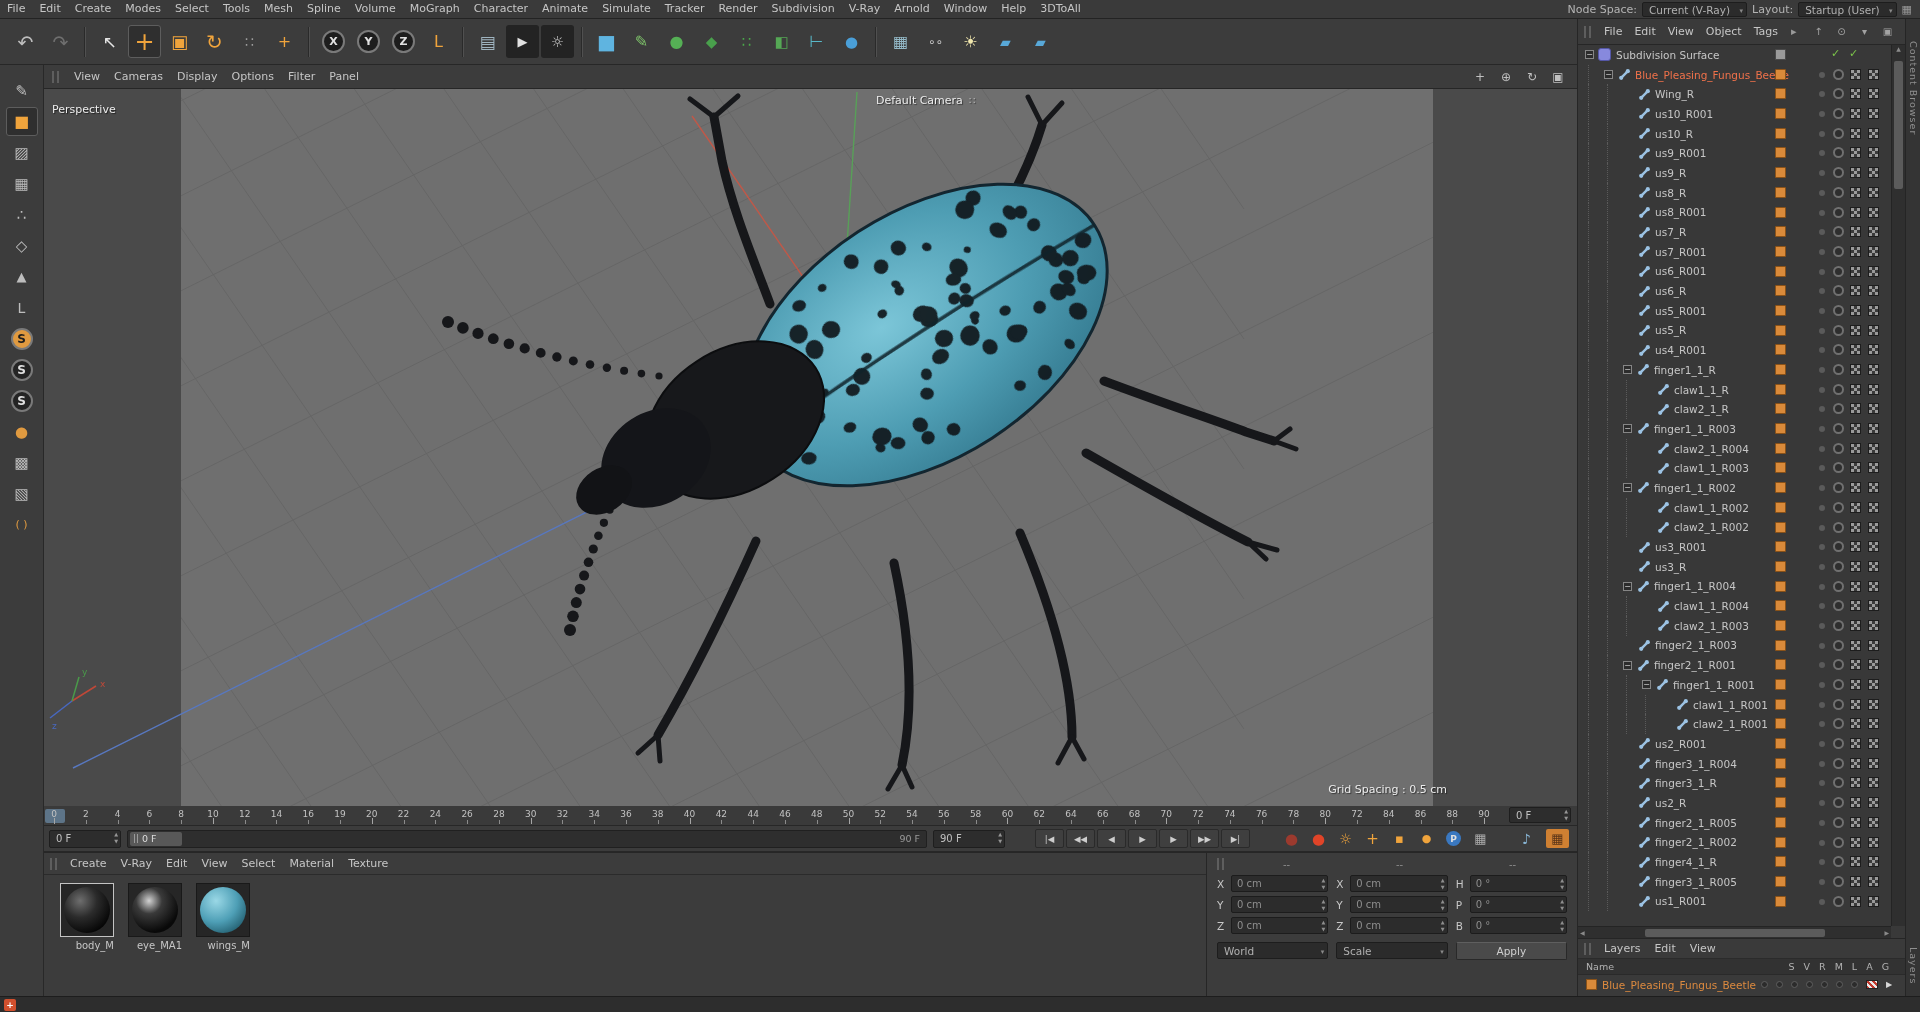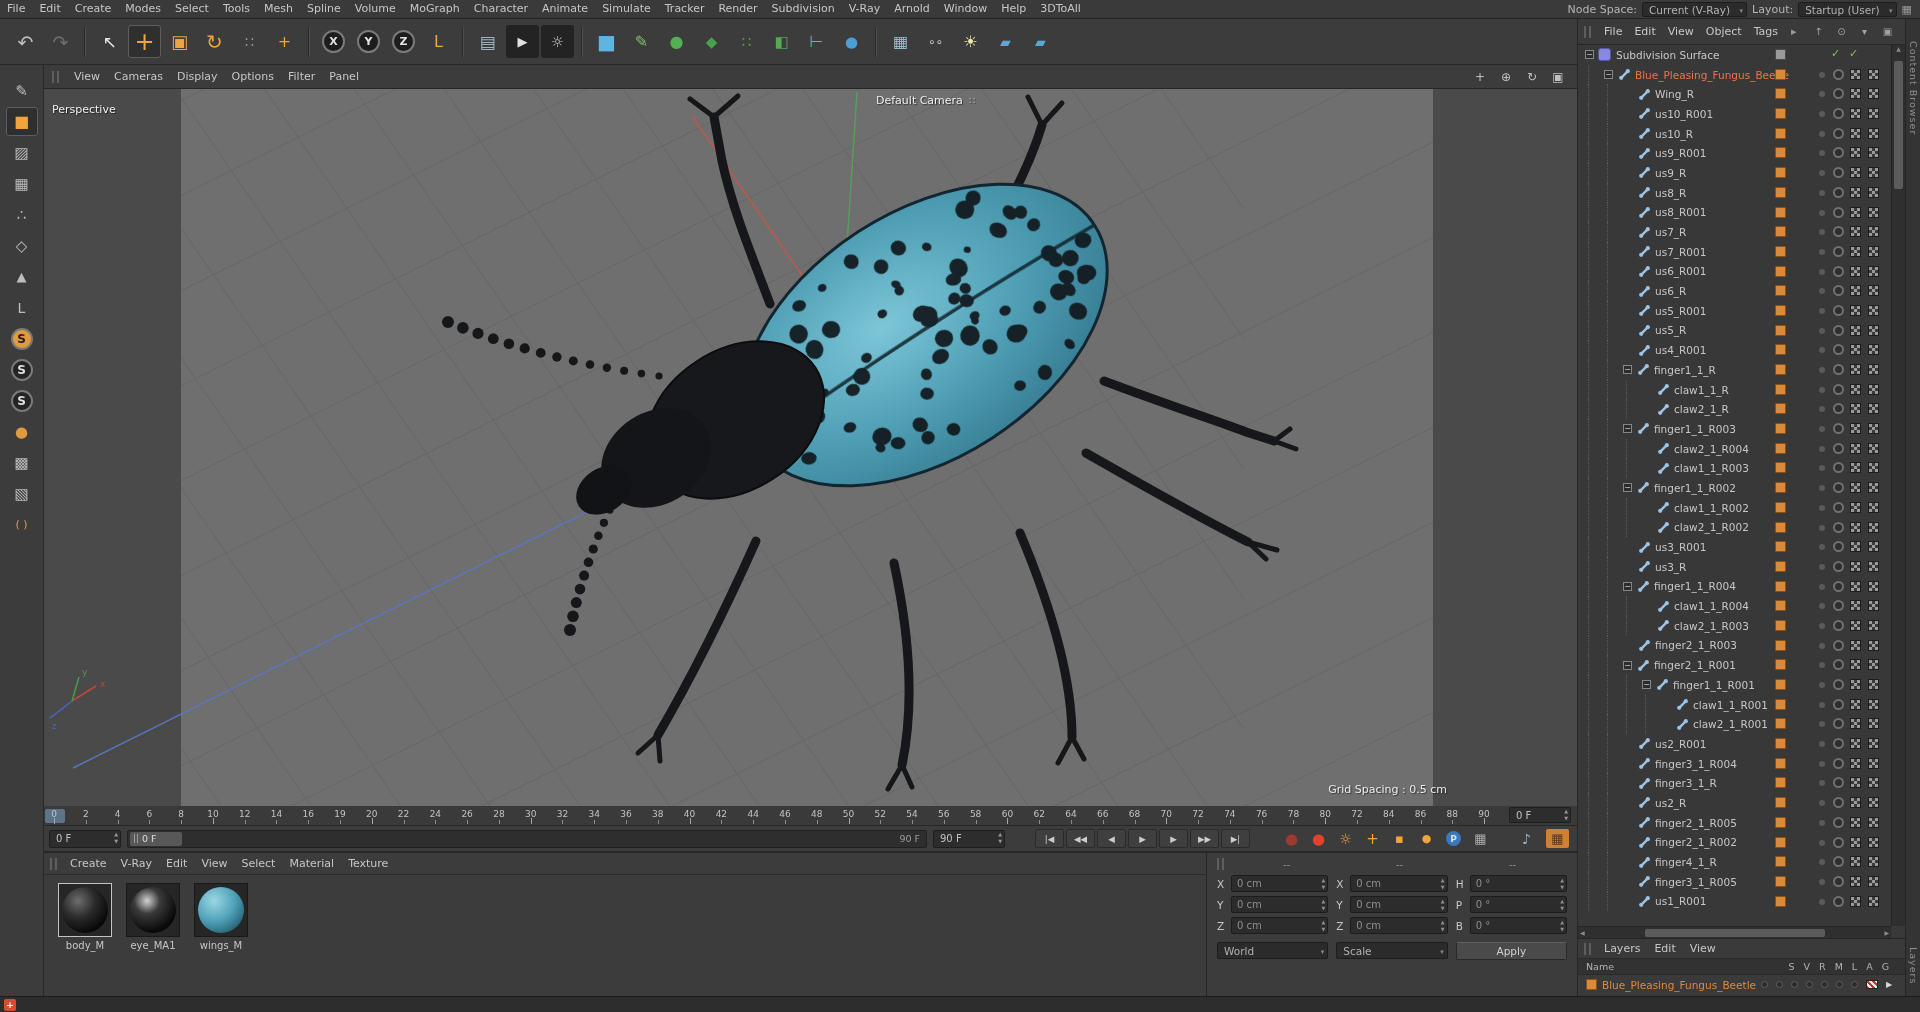--- a/index.html
+++ b/index.html
@@ -51,21 +51,21 @@
 #t-end{position:absolute;right:6px;top:2px;font-size:9.5px;color:#9a9a9a}
 #t-buttons{display:flex;gap:2px;margin-left:24px}
 .tbtn{width:29px;height:19px;background:#3f3f3f;border:1px solid #2a2a2a;border-radius:2px;color:#cdcdcd;font-size:8.5px;display:flex;align-items:center;justify-content:center}
 #t-keys{display:flex;gap:4px;margin-left:24px;align-items:center}
 .kicon{width:23px;height:19px;display:flex;align-items:center;justify-content:center;font-size:13px;border-radius:2px;flex:none}
 #t-right{margin-left:auto;display:flex;gap:8px;align-items:center;padding-right:3px}
 
 #matpanel{position:absolute;left:44px;top:852px;width:1162px;height:144px;background:#3c3c3c;border-top:1px solid #262626}
 .panelmenu{height:22px;display:flex;align-items:center;border-bottom:1px solid #2b2b2b;padding:0 4px}
 #mat-items{display:flex;gap:10px;padding:8px 12px}
-.mat{display:flex;flex-direction:column;align-items:center;width:58px}
+.mat{display:flex;flex-direction:column;align-items:flex-end;width:58px}
 .mtile{width:54px;height:54px;background:#262626;border:1px solid #191919;display:flex;align-items:center;justify-content:center}
 .mat.sel .mtile{border:1px solid #c4c4c4}
 .sphere{width:46px;height:46px;border-radius:50%}
 .sph-body{background:radial-gradient(circle at 35% 30%,#6e6e6e 0%,#2b2b2b 38%,#050505 78%)}
 .sph-eye{background:radial-gradient(circle at 37% 30%,#d2d2d2 0%,#3a3a3a 30%,#090909 72%)}
 .sph-wings{background:radial-gradient(circle at 35% 30%,#9ad8e6 0%,#4e9fb6 48%,#1c5464 88%)}
 .mlabel{margin-top:3px;font-size:10px;color:#c6c6c6}
 
 #coords{position:absolute;left:1206px;top:852px;width:371px;height:144px;background:#3c3c3c;border-top:1px solid #262626;border-left:1px solid #262626;padding:2px 0}
 #coords-head{display:flex;align-items:center;height:18px;padding:0 8px}

